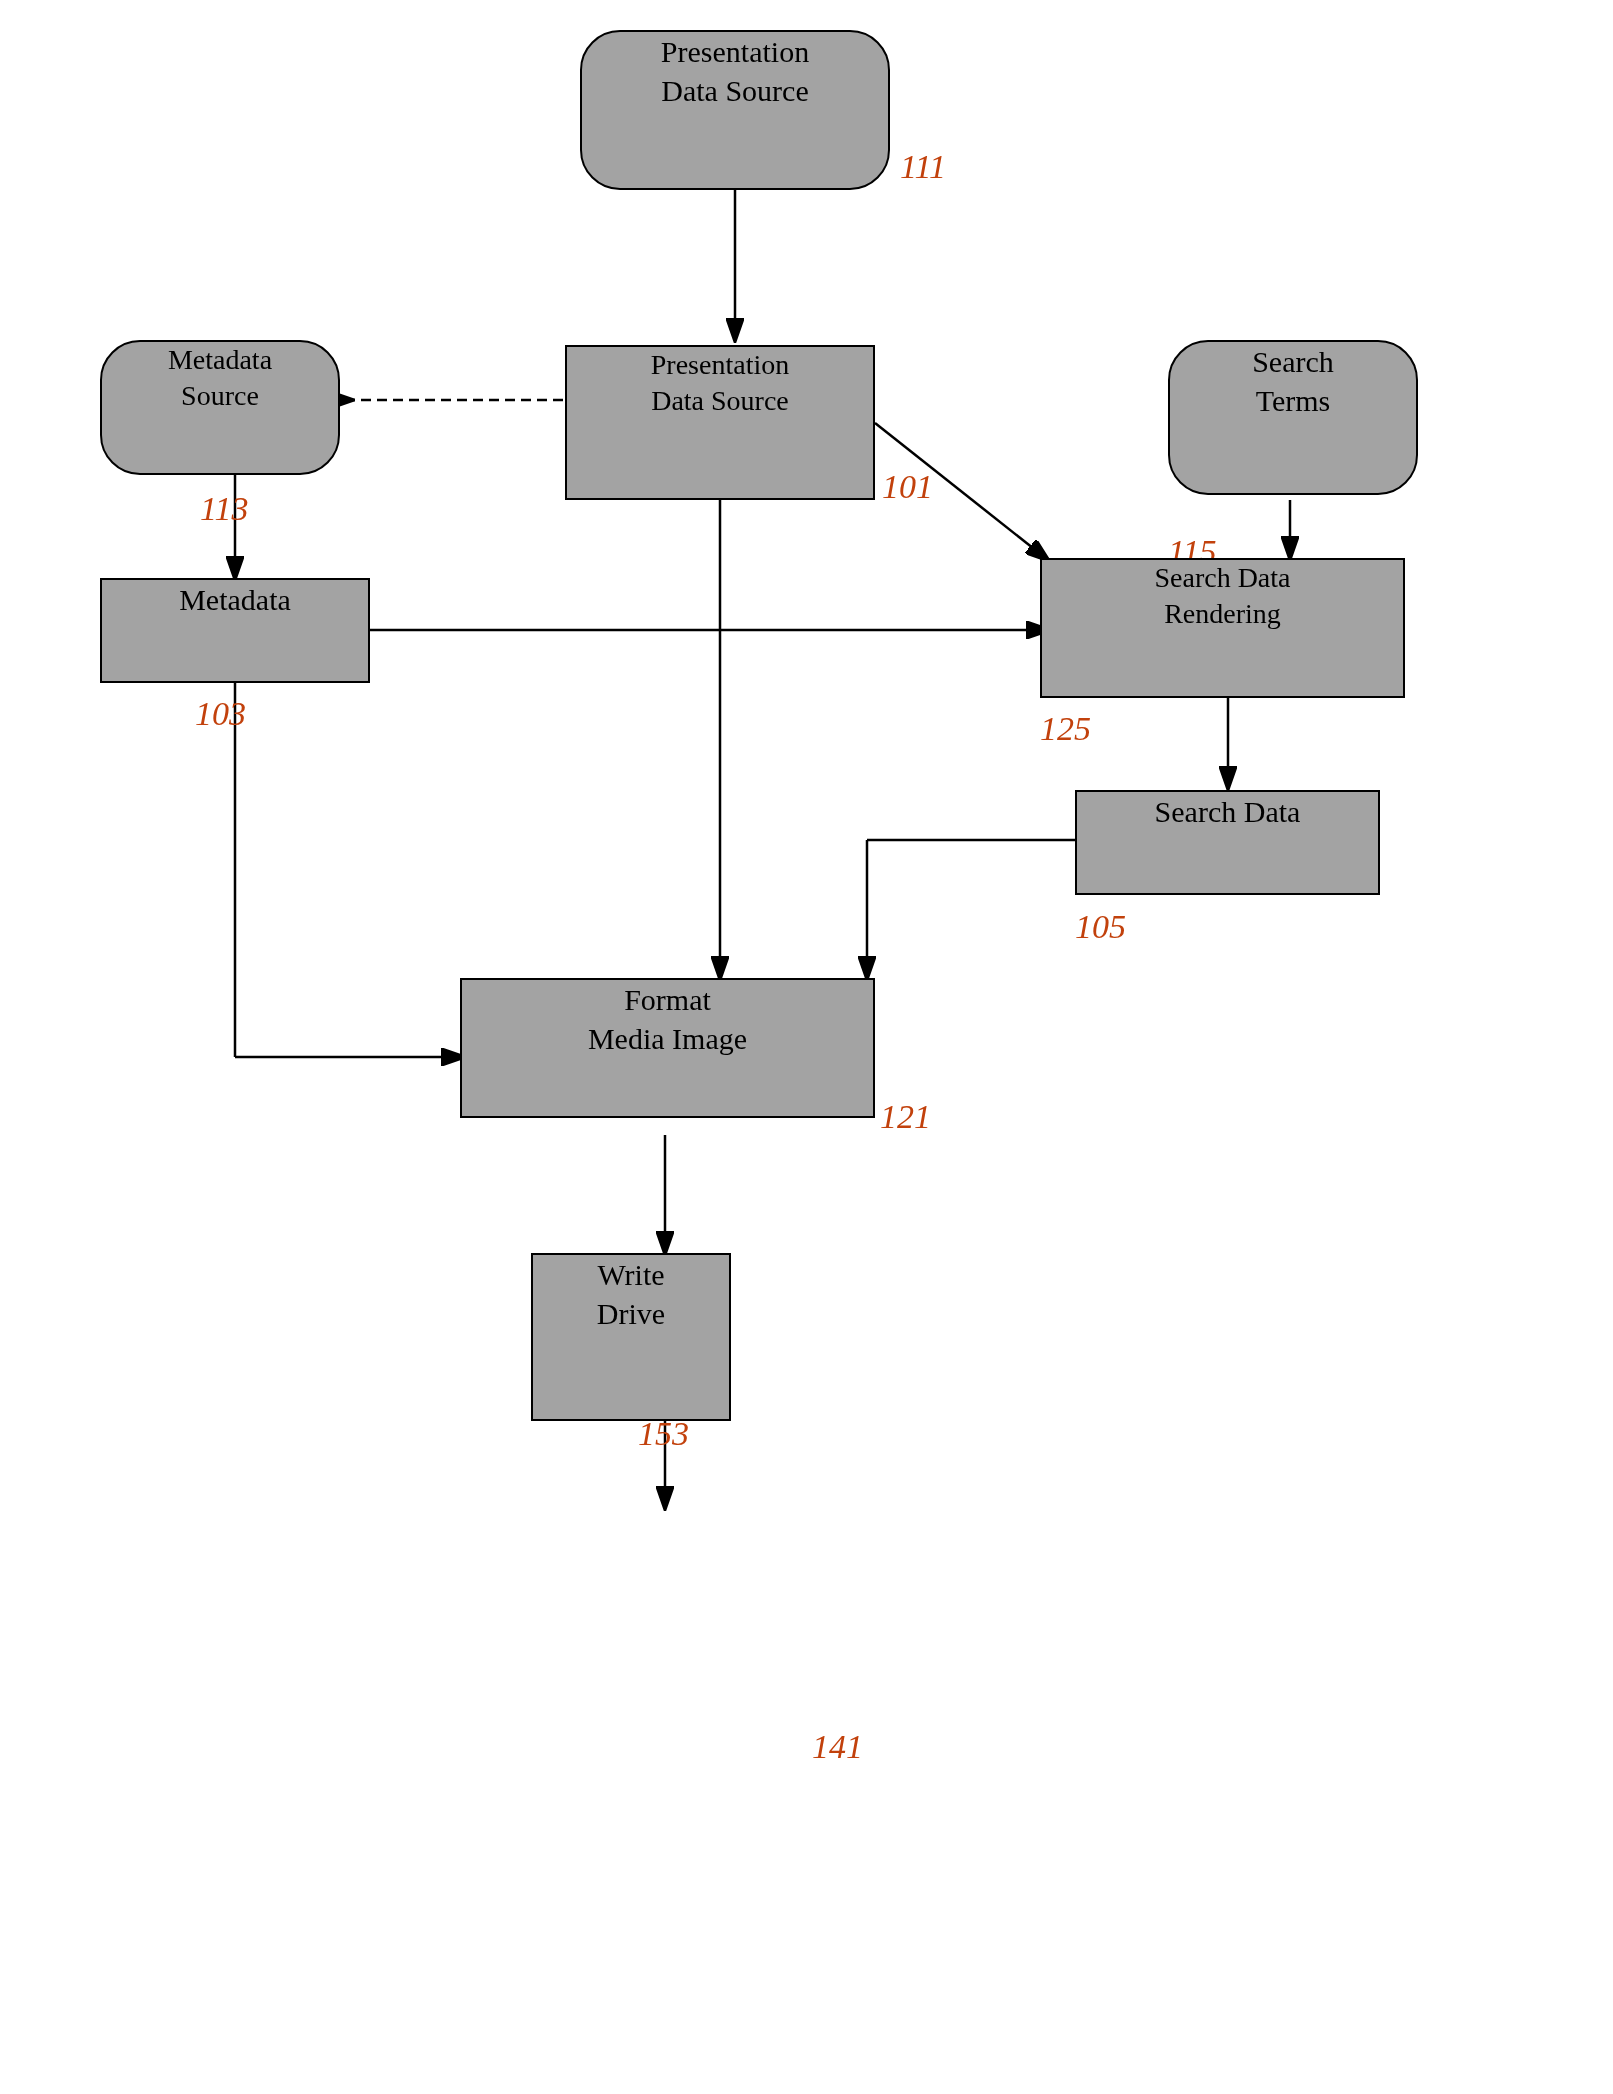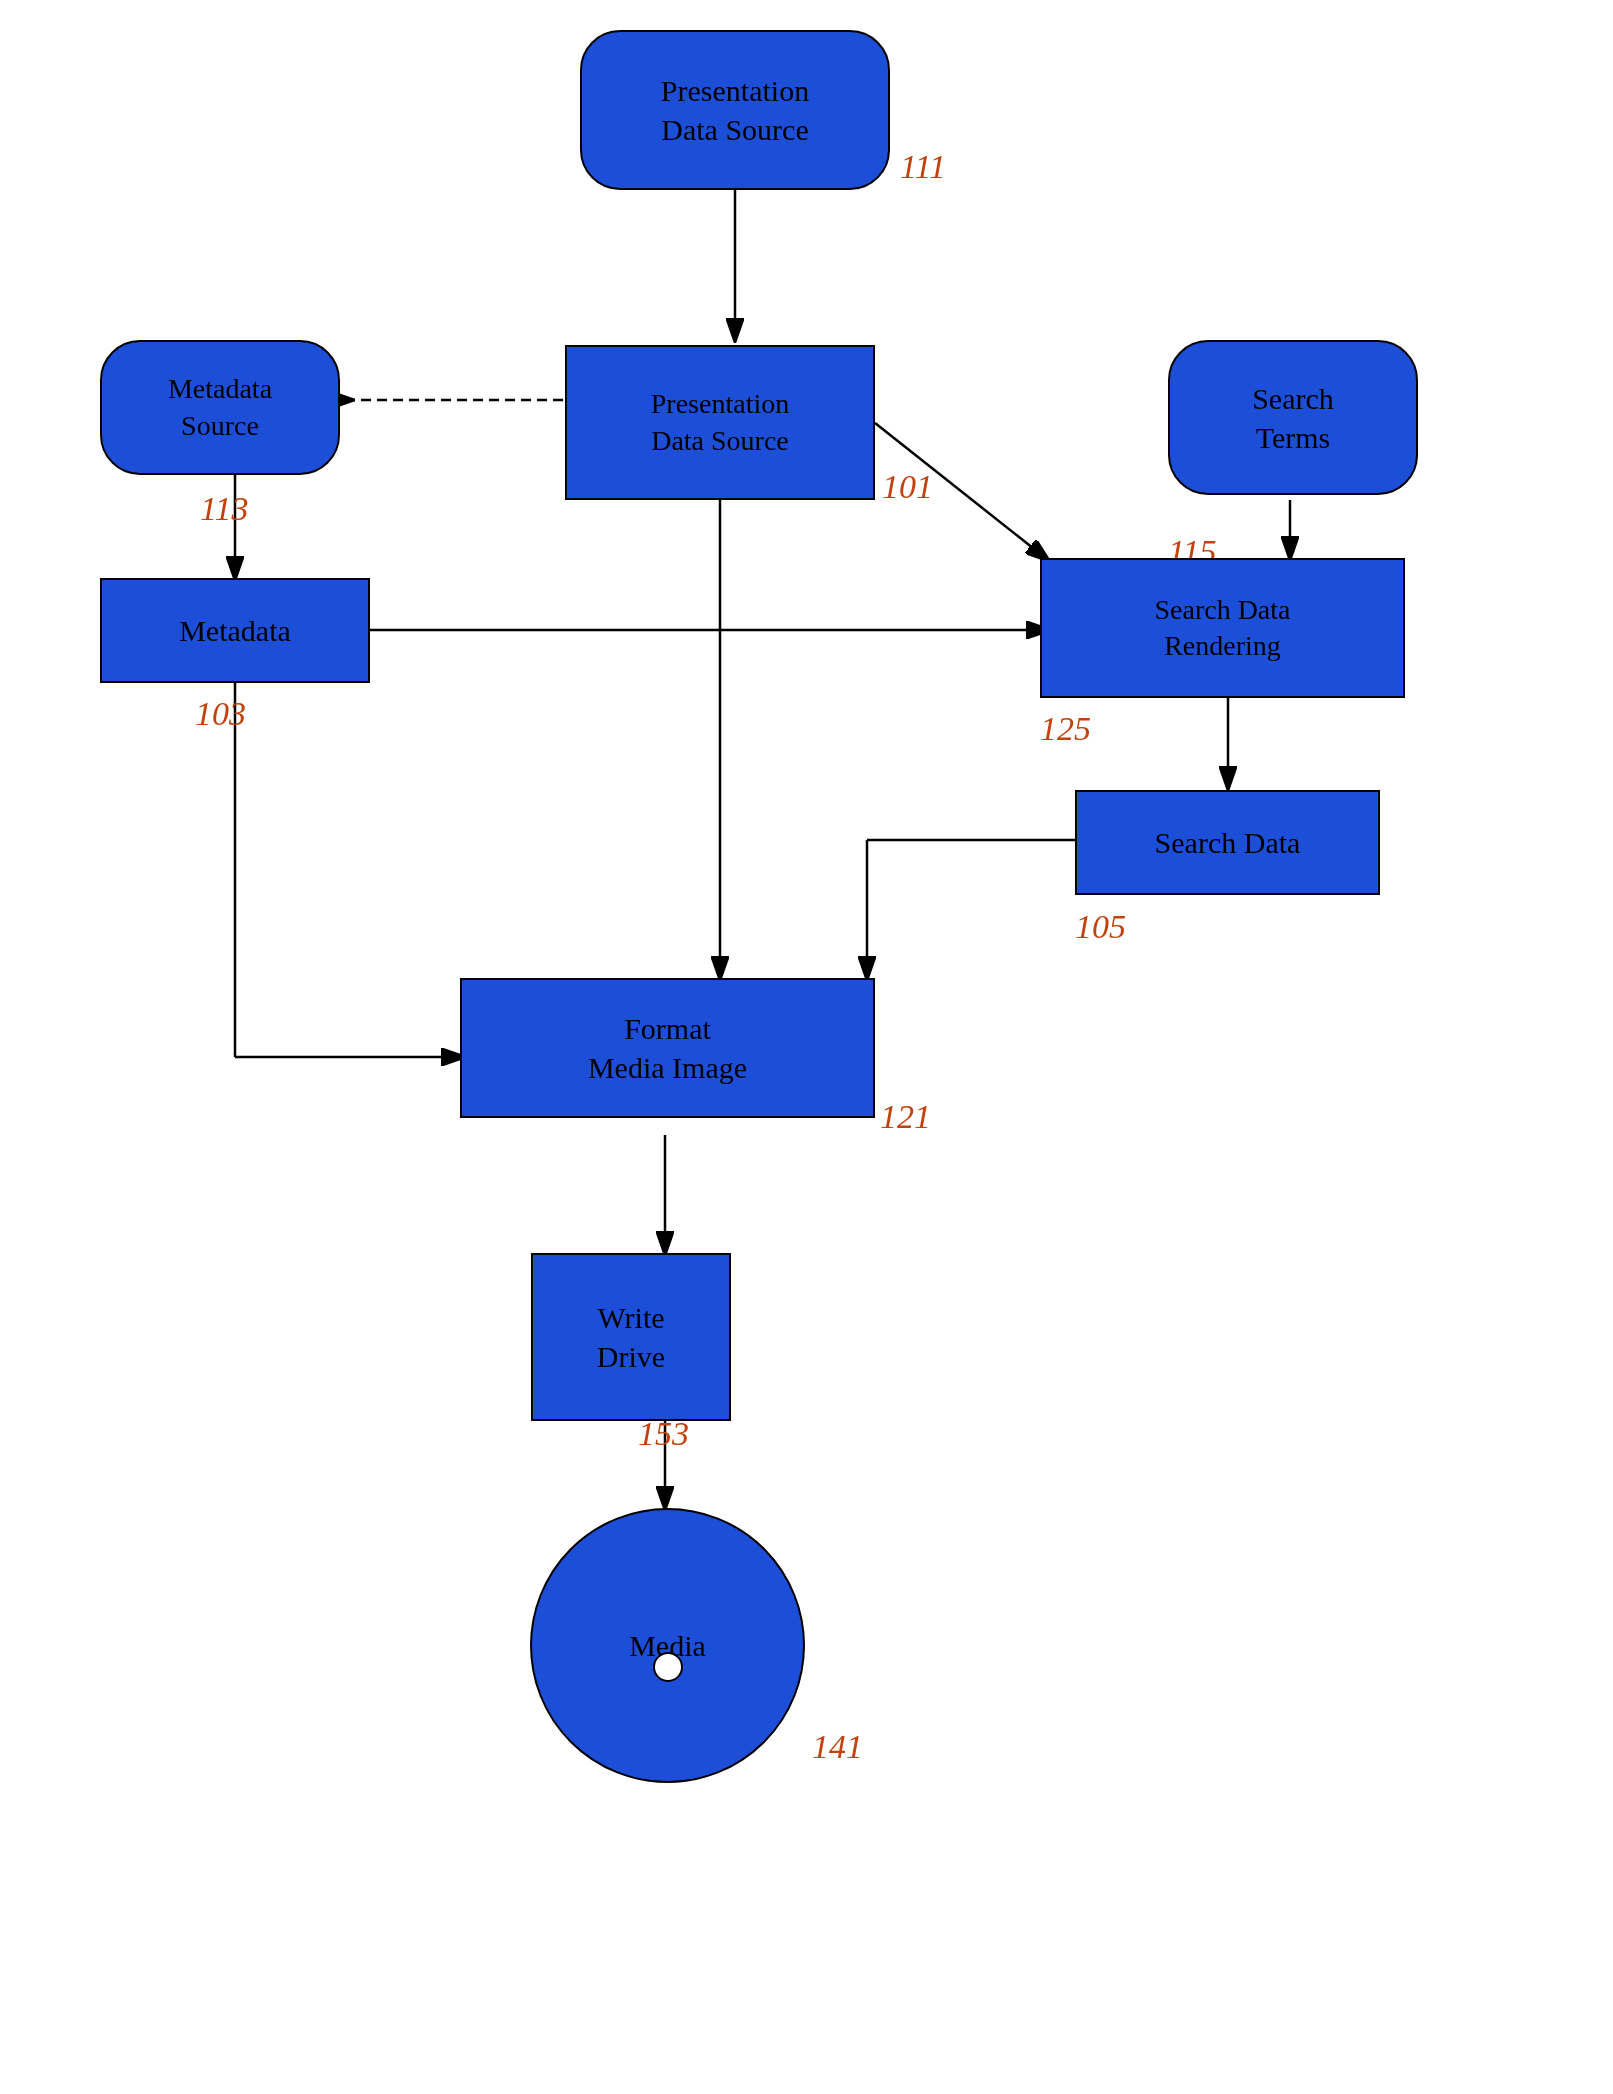--- a/index.html
+++ b/index.html
@@ -16,24 +16,24 @@
       position: absolute;
       top: 0; left: 0;
       width: 1613px;
       height: 2094px;
     }
 
     
     .node {
       position: absolute;
       display: flex;
-      align-items: center;
+      align-items: flex-start;
       justify-content: center;
       text-align: center;
-      background: #1d4ed8;
+      background: #a3a3a3;
       border: 2.5px solid #000;
       font-size: 28px;
       line-height: 1.3;
     }
 
     .node-rounded {
       border-radius: 40px;
     }
 
     .node-rect {
@@ -166,20 +166,15 @@
   <div class="node node-rect" style="left:460px; top:978px; width:415px; height:140px; font-size:30px;">
     <span>Format<br>Media Image</span>
   </div>
   <span class="label" style="left:880px; top:1098px;">121</span>
 
   <div class="node node-rect" style="left:531px; top:1253px; width:200px; height:168px; font-size:30px;">
     <span>Write<br>Drive</span>
   </div>
   <span class="label" style="left:638px; top:1415px;">153</span>
 
-  <div class="node node-circle" style="left:530px; top:1508px; width:275px; height:275px; font-size:30px;">
-    <span>Media</span>
-
-    <div style="position:absolute; width:30px; height:30px; border-radius:50%; border:2.5px solid #000; background:#fff; top:50%; left:50%; transform:translate(-50%,20%);"></div>
-  </div>
   <span class="label" style="left:812px; top:1728px;">141</span>
 
 </div>
 
 </body></html>

